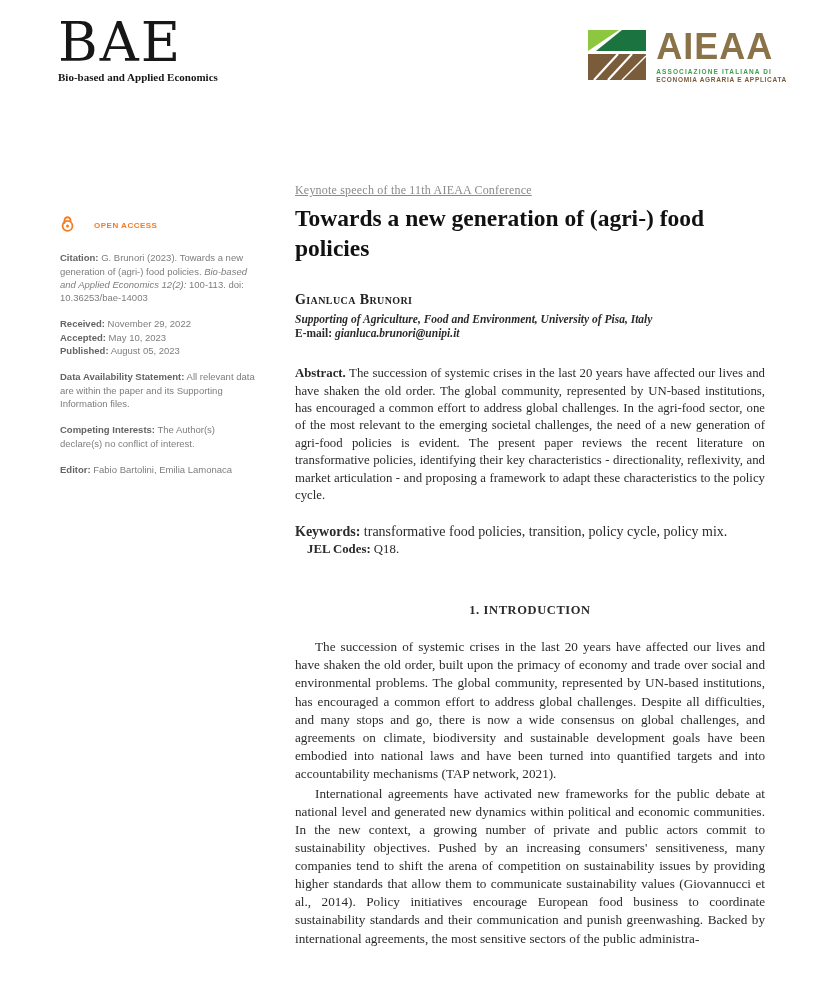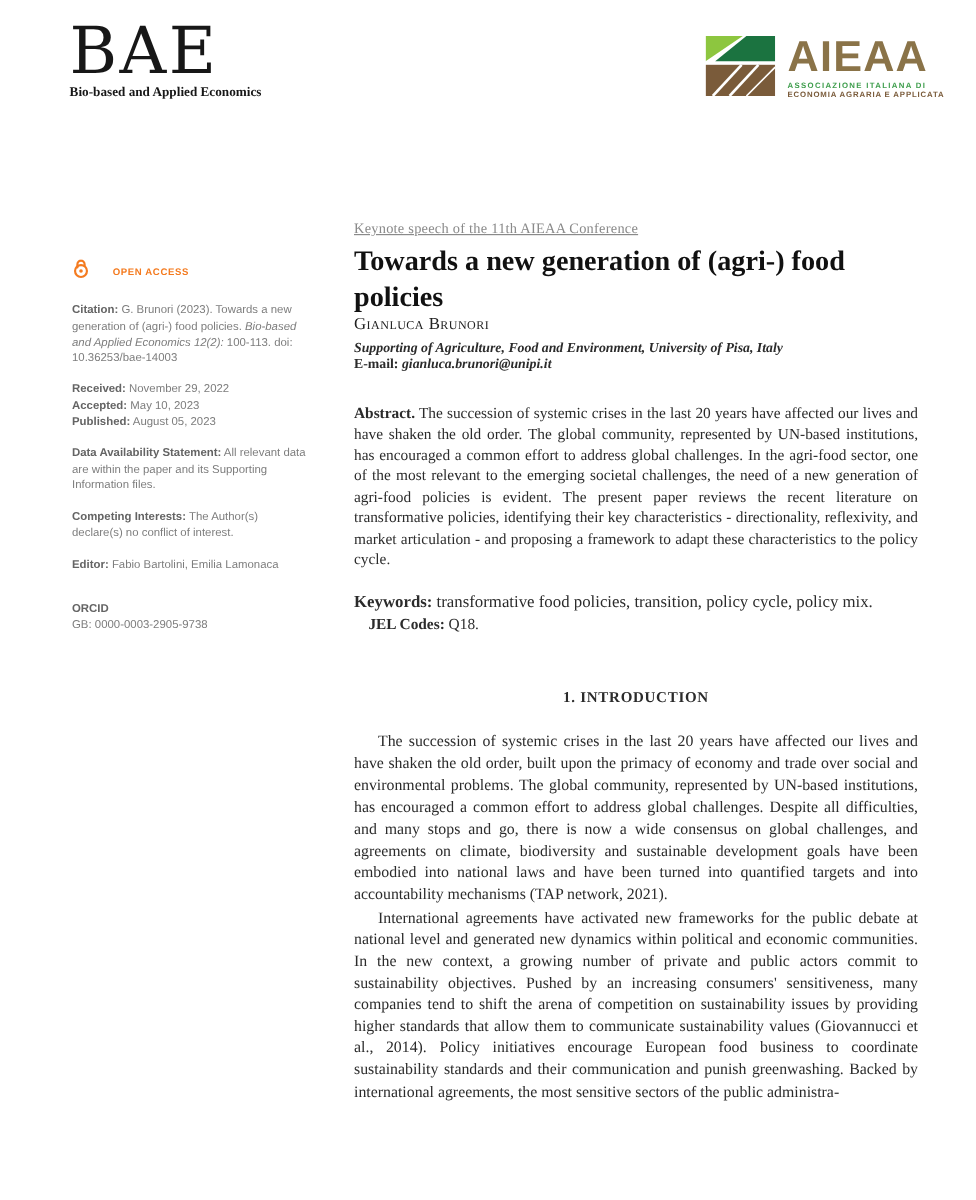--- a/index.html
+++ b/index.html
@@ -31,21 +31,21 @@
   .sidebar b { color:#646464; }
   .sb-block { margin-bottom:13px; }
   .oa-row { display:flex; align-items:center; gap:19px; margin-bottom:16px; }
   .oa-label { color:#f47b20; font-weight:bold; font-size:8px; letter-spacing:0.5px; }
   .orcid-block { margin-top:24px; }
 
   
   .main { position:absolute; left:295px; top:183px; width:470px; }
   .kicker { font-size:12px; color:#8a8a8a; letter-spacing:0.2px;text-decoration:underline; }
   .title { font-size:23.5px; font-weight:bold; color:#111; line-height:1.28; margin-top:5px; }
-  .author { font-variant:small-caps; font-weight:400; font-size:14px; letter-spacing:0.4px; color:#222; }
+  .author { margin-top:29px; font-variant:small-caps; font-weight:700; font-size:14px; letter-spacing:0.4px; color:#222; }
   .affiliation { margin-top:5px; font-style:italic; font-weight:bold; font-size:11.5px; color:#2b2b2b; }
   .email-line { margin-top:2px; font-size:11.5px; font-weight:bold; }
   .email-link { color:#2b2b2b; text-decoration:none; font-style:italic; }
   .abstract { margin-top:26px; font-size:12.8px; line-height:1.36; text-align:justify; color:#2b2b2b; }
   .kw-line { margin-top:20px; font-size:14px; }
   .jel-line { margin-top:2px; font-size:12.8px;margin-left:12px; }
   .section-heading { margin-top:46px; text-align:center; font-size:12.5px; letter-spacing:0.6px; color:#2b2b2b; }
   .body-para { margin-top:20px; font-size:13.2px; line-height:1.37; text-align:justify; text-indent:20px; color:#2b2b2b; }
   .body-para + .body-para { margin-top:2px; }
 </style>
@@ -97,24 +97,20 @@
       <div><b>Accepted:</b> <span>May 10, 2023</span></div>
       <div><b>Published:</b> <span>August 05, 2023</span></div>
     </div>
 
     <p class="sb-block"><b>Data Availability Statement:</b> <span>All relevant data are within the paper and its Supporting Information files.</span></p>
 
     <p class="sb-block"><b>Competing Interests:</b> <span>The Author(s) declare(s) no conflict of interest.</span></p>
 
     <p class="sb-block"><b>Editor:</b> <span>Fabio Bartolini, Emilia Lamonaca</span></p>
 
-    <div class="sb-block orcid-block">
-      <b>ORCID</b>
-      <div>GB: 0000-0003-2905-9738</div>
-    </div>
 
   </div>
 
   <div class="main">
 
     <div class="kicker">Keynote speech of the 11th AIEAA Conference</div>
 
     <h1 class="title">Towards a new generation of (agri-) food policies</h1>
 
     <div class="author">Gianluca Brunori</div>

